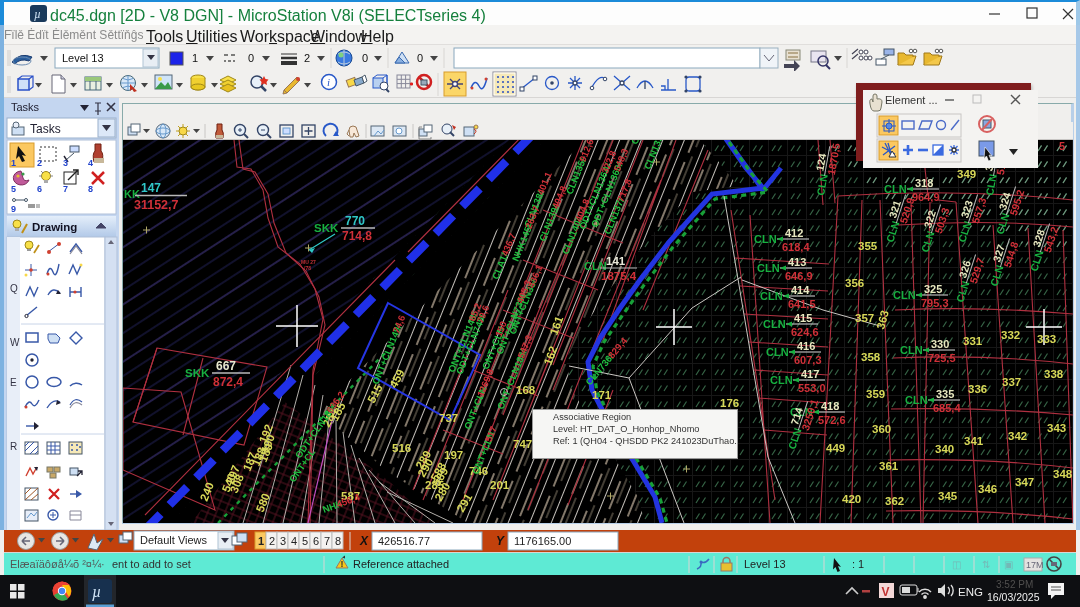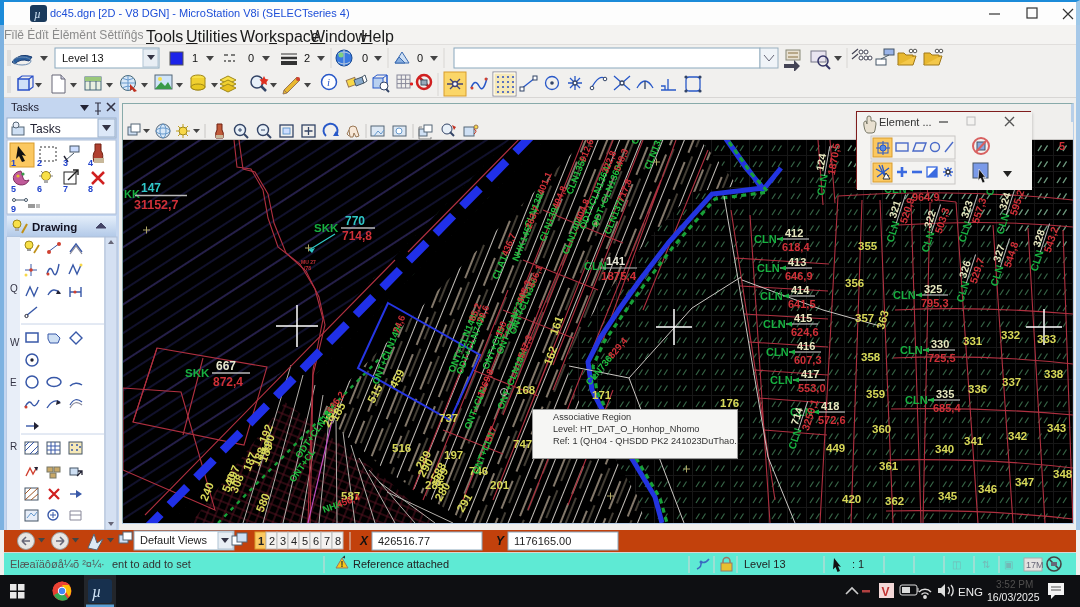--- a/index.html
+++ b/index.html
@@ -1,31 +1,31 @@
 <!DOCTYPE html>
 <html><head><meta charset="utf-8">
 <style>
 *{margin:0;padding:0;box-sizing:border-box}
 html,body{width:1080px;height:607px;overflow:hidden;font-family:"Liberation Sans",sans-serif;background:#000}
 #root{position:absolute;left:0;top:0;width:1080px;height:607px;background:#f0efed}
 .abs{position:absolute}
 #titlebar{left:0;top:0;width:1080px;height:25px;background:#fdfdfd;border-top:2px solid #1c8bd9;border-left:4px solid #1c8bd9;border-right:4px solid #9ec8e8}
-#titlebar .ttl{position:absolute;left:46px;top:5px;font-size:11px;color:#1d4ed8}
+#titlebar .ttl{position:absolute;left:46px;top:5px;font-size:16px;color:#15803d}
 #menubar{left:4px;top:25px;width:1072px;height:20px;background:#f4f3f1;border-bottom:1px solid #e0dedc}
 #menubar span{position:absolute;top:3px;font-size:16px;color:#1a1a1a}
 #tb1{left:4px;top:45px;width:1072px;height:26px;background:#f1f0ee}
 #tb2{left:4px;top:71px;width:1072px;height:27px;background:#f1f0ee;border-bottom:1px solid #d8d6d4}
 #tasks{left:4px;top:98px;width:102px;height:432px;background:#c8d8f0}
 #view{left:122px;top:103px;width:952px;height:421px;background:#f0efed;border:1px solid #8aa;border-bottom:4px solid #b8cfe8;border-right:3px solid #b8cfe8;}
 #vtitle{left:0px;top:0px;width:950px;height:18px;background:linear-gradient(#e8f0f8,#bcd0e4);font-size:11px;color:#112}
 #vtools{left:0px;top:18px;width:950px;height:18px;background:#f0efed;border-bottom:1px solid #c8c6c4}
 #bottombar{left:4px;top:530px;width:1072px;height:22px;background:#c2410c}
 #statusbar{left:4px;top:552px;width:1072px;height:23px;background:#5eead4;border-top:1px solid #d8d6d4;font-size:11px;color:#222}
 #taskbar{left:0;top:575px;width:1080px;height:32px;background:#101114}
-#elemdlg{left:856px;top:111px;width:175px;height:78px;background:#f4f3f1;border:1px solid #7f1d1d;box-shadow:1px 2px 3px rgba(0,0,0,.25)}
+#elemdlg{left:856px;top:83px;width:175px;height:78px;background:#f4f3f1;border:7px solid #7f1d1d;box-shadow:1px 2px 3px rgba(0,0,0,.25)}
 </style></head>
 <body>
 <div id="root">
   <div class="abs" style="left:0;top:25px;width:4px;height:505px;background:#7eb2e0"></div>
   <div class="abs" style="left:1076px;top:25px;width:4px;height:505px;background:#a6c8e8"></div>
   <div id="titlebar" class="abs">
     <svg class="abs" style="left:26px;top:3px" width="17" height="17">
         <rect x="0" y="0" width="17" height="17" rx="3" fill="#1a3a5c"></rect>
         <text x="4" y="13" font-size="12" font-style="italic" fill="#cfe3f5" font-family="Liberation Serif">µ</text>
       </svg>

